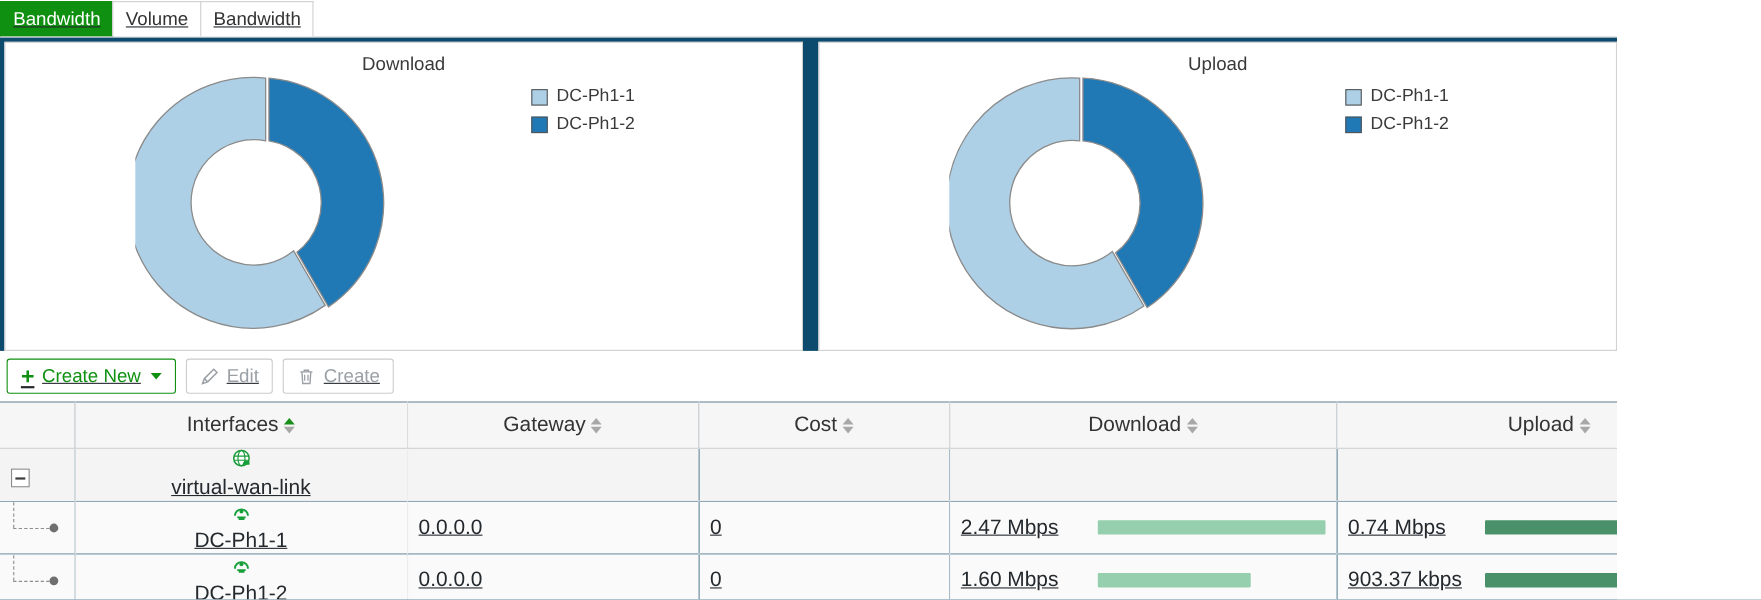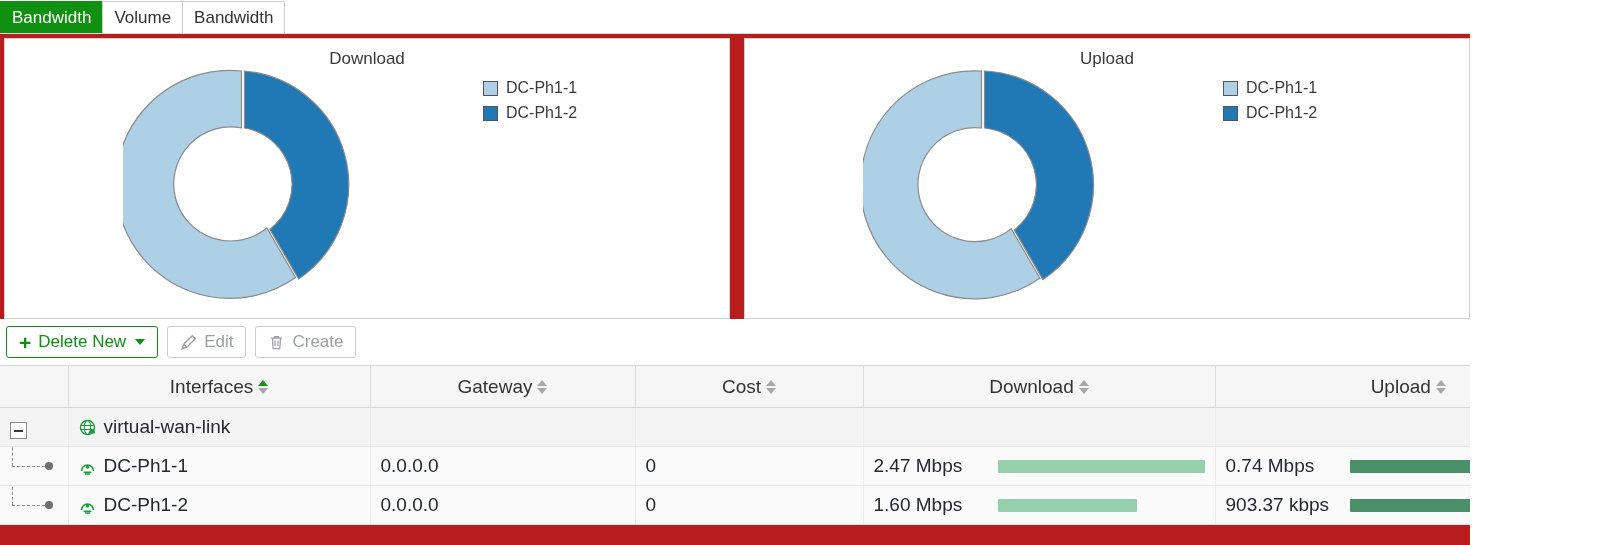--- a/index.html
+++ b/index.html
@@ -7,21 +7,22 @@
     padding: 0;
     background: #ffffff;
     font-family: "Liberation Sans", sans-serif;
     color: #24292e;
   }
   #app {
     position: relative;
     width: 1470px;
     height: 545px;
     overflow: hidden;
-    background: #b91c1c;
+    background: #0c4a6e;
+    text-decoration: underline;
   }
 
   
   .tabstrip {
     display: flex;
     align-items: flex-end;
     height: 33px;
     padding: 0;
     margin: 0;
     border-bottom: 1px solid #d8d8d8;
@@ -223,21 +224,21 @@
   }
   .tree-v {
     position: absolute; left: 12px; top: -20px; bottom: 50%;
     border-left: 1px dashed #8d8d8d; width: 0;
   }
   .tree-h {
     position: absolute; left: 12px; top: 50%; width: 33px;
     border-top: 1px dashed #8d8d8d; height: 0;
   }
 
-  .name-cell { display: flex; align-items: center; gap: 8px; }
+  .name-cell { display: flex; align-items: center; gap: 8px; flex-direction: column; }
 
   .metric-cell {
     display: flex;
     align-items: center;
     gap: 12px;
     height: 100%;
   }
   .metric-val { width: 112px; text-align: left; flex: 0 0 auto; }
   .metric-bar { height: 13px; border-radius: 1px; }
 </style>
@@ -293,21 +294,21 @@
           <span class="legend-swatch" style="background:#2079b5"></span>
           <span>DC-Ph1-2</span>
         </div>
       </div>
     </div>
   </div>
 
   <div class="toolbar">
     <div class="btn btn-create">
       <span class="plus-icon">+</span>
-      <span>Delete New</span>
+      <span>Create New</span>
       <span class="caret"></span>
     </div>
     <div class="btn btn-disabled">
       <span class="gi">
         <svg viewBox="0 0 16 16" width="17" height="17">
             <path d="M11.6 1.6l2.8 2.8-8 8L2 13.9l1.5-4.3 8.1-8z" fill="none" stroke="#9aa0a6" stroke-width="1.3"></path>
             <path d="M3.6 9.6l2.8 2.8" stroke="#9aa0a6" stroke-width="1.3" fill="none"></path>
           </svg>
       </span>
       <span>Edit</span>

